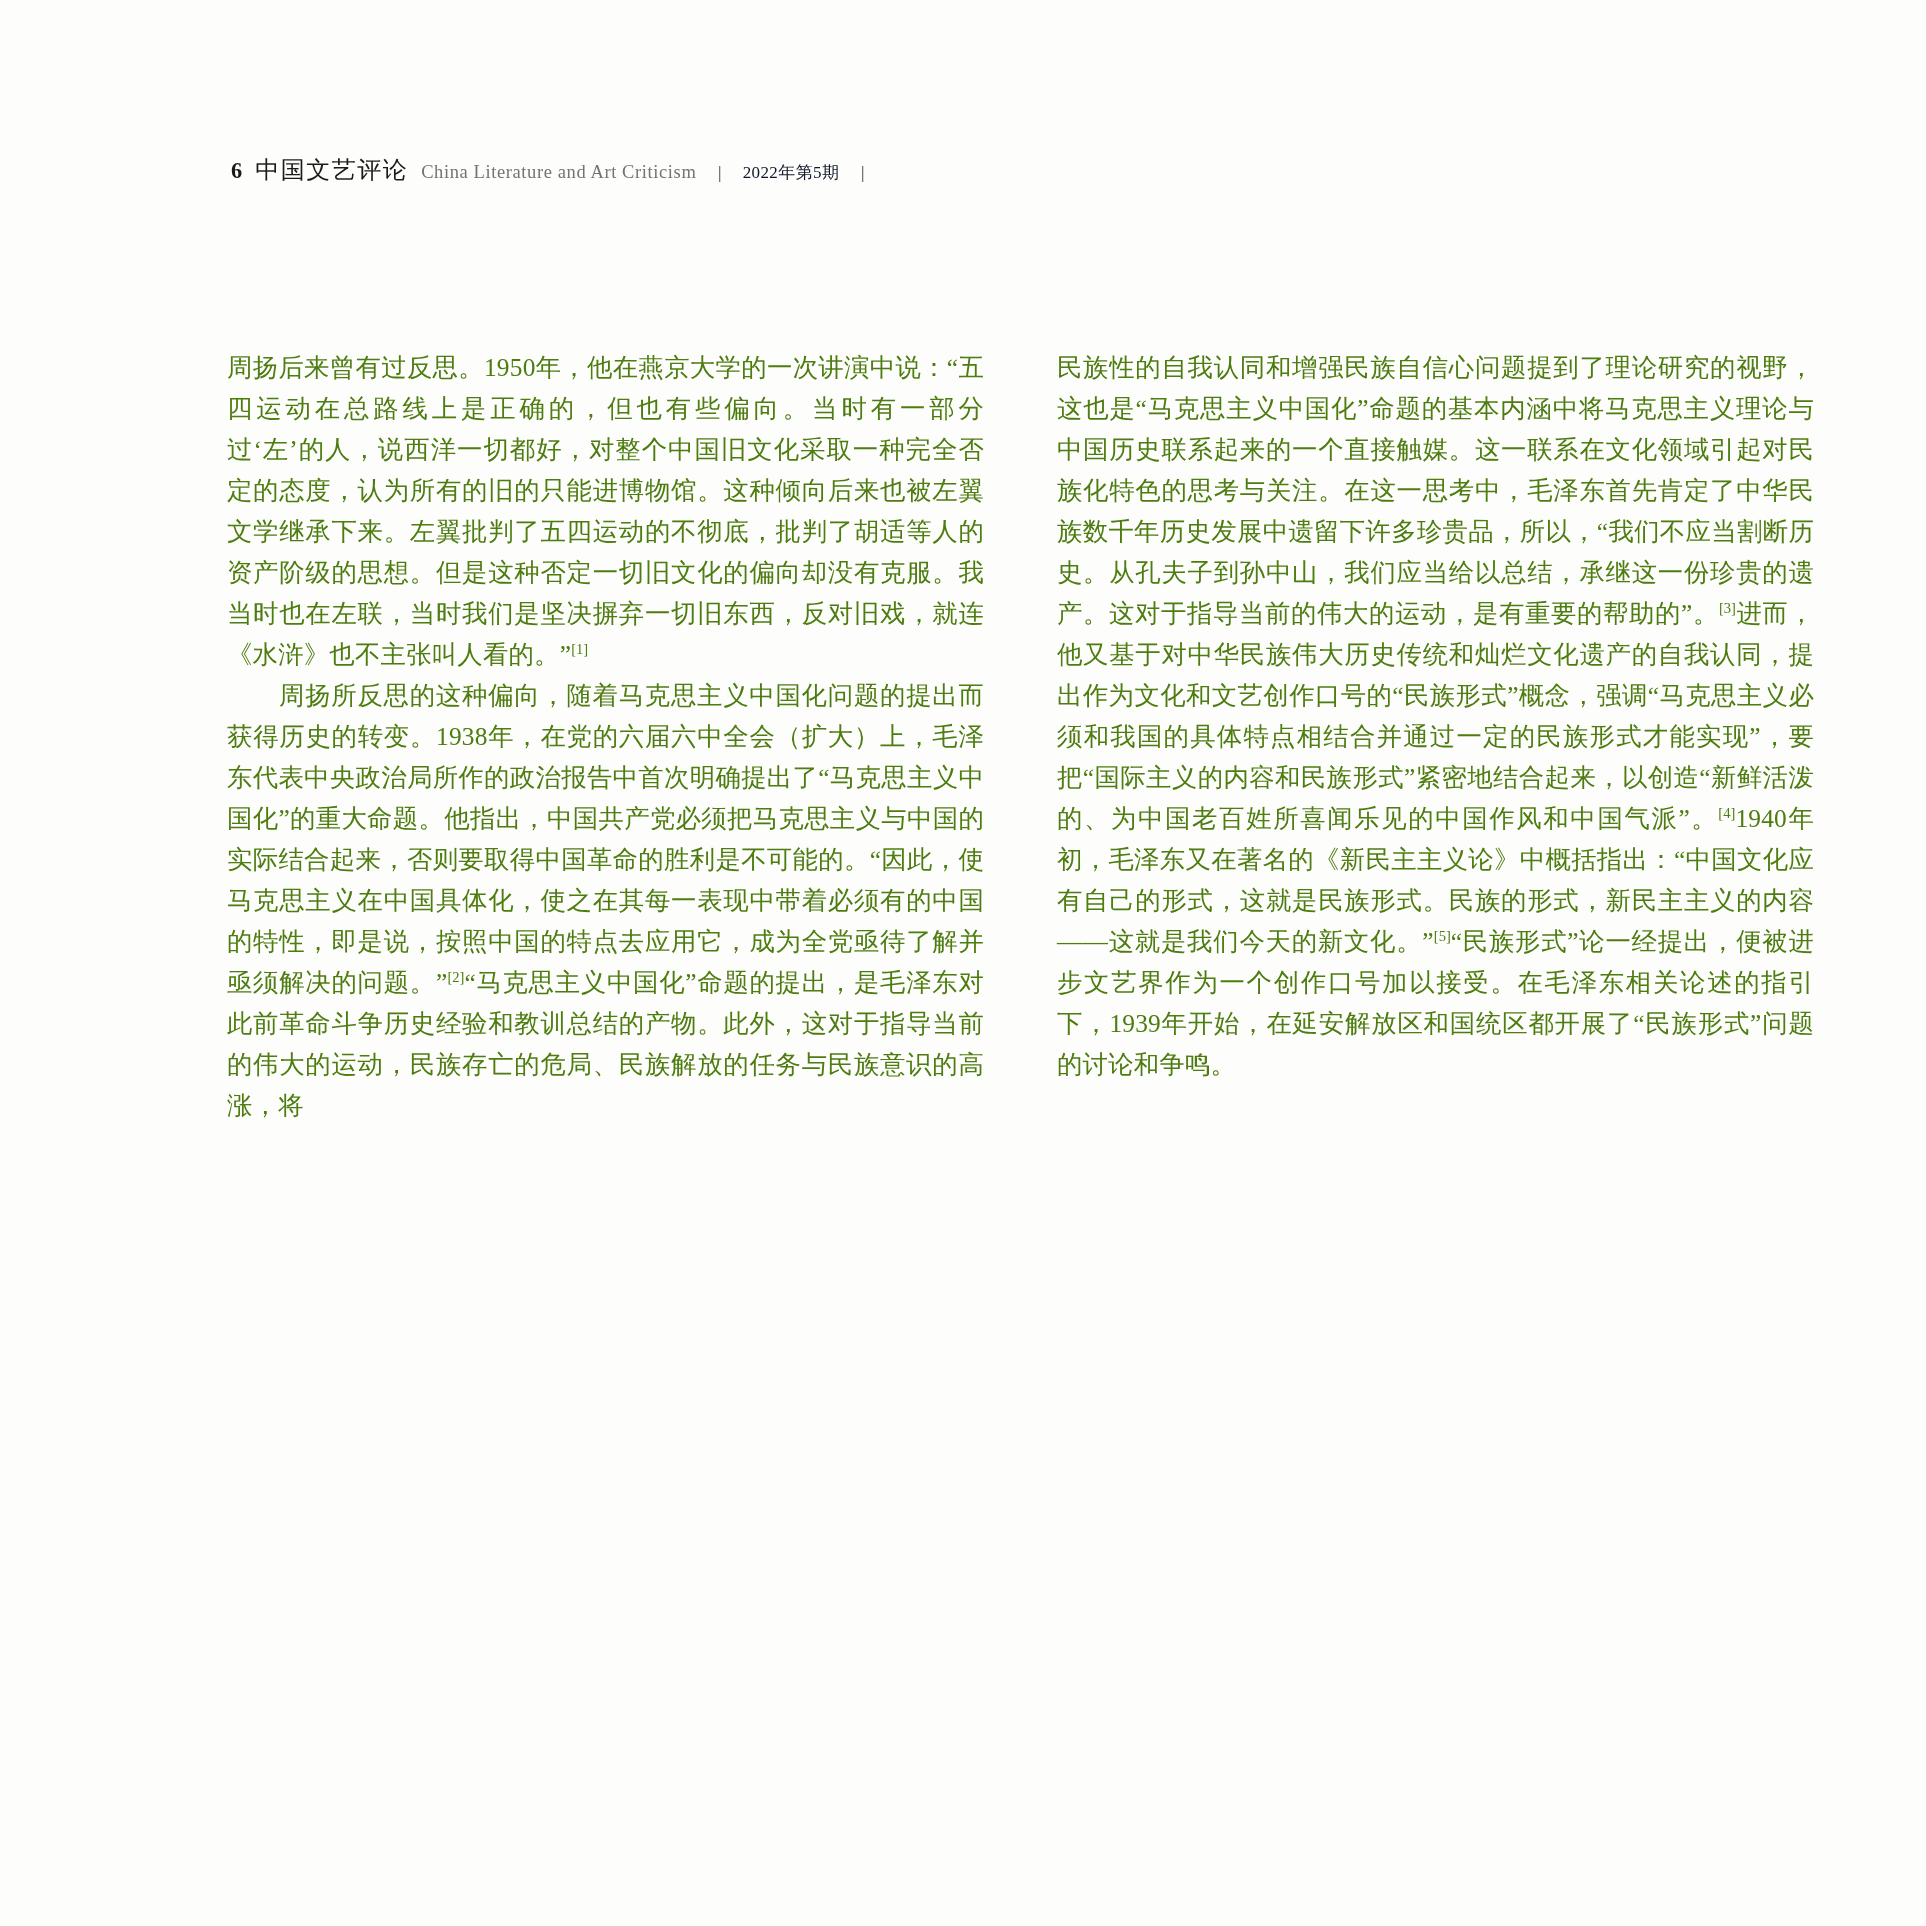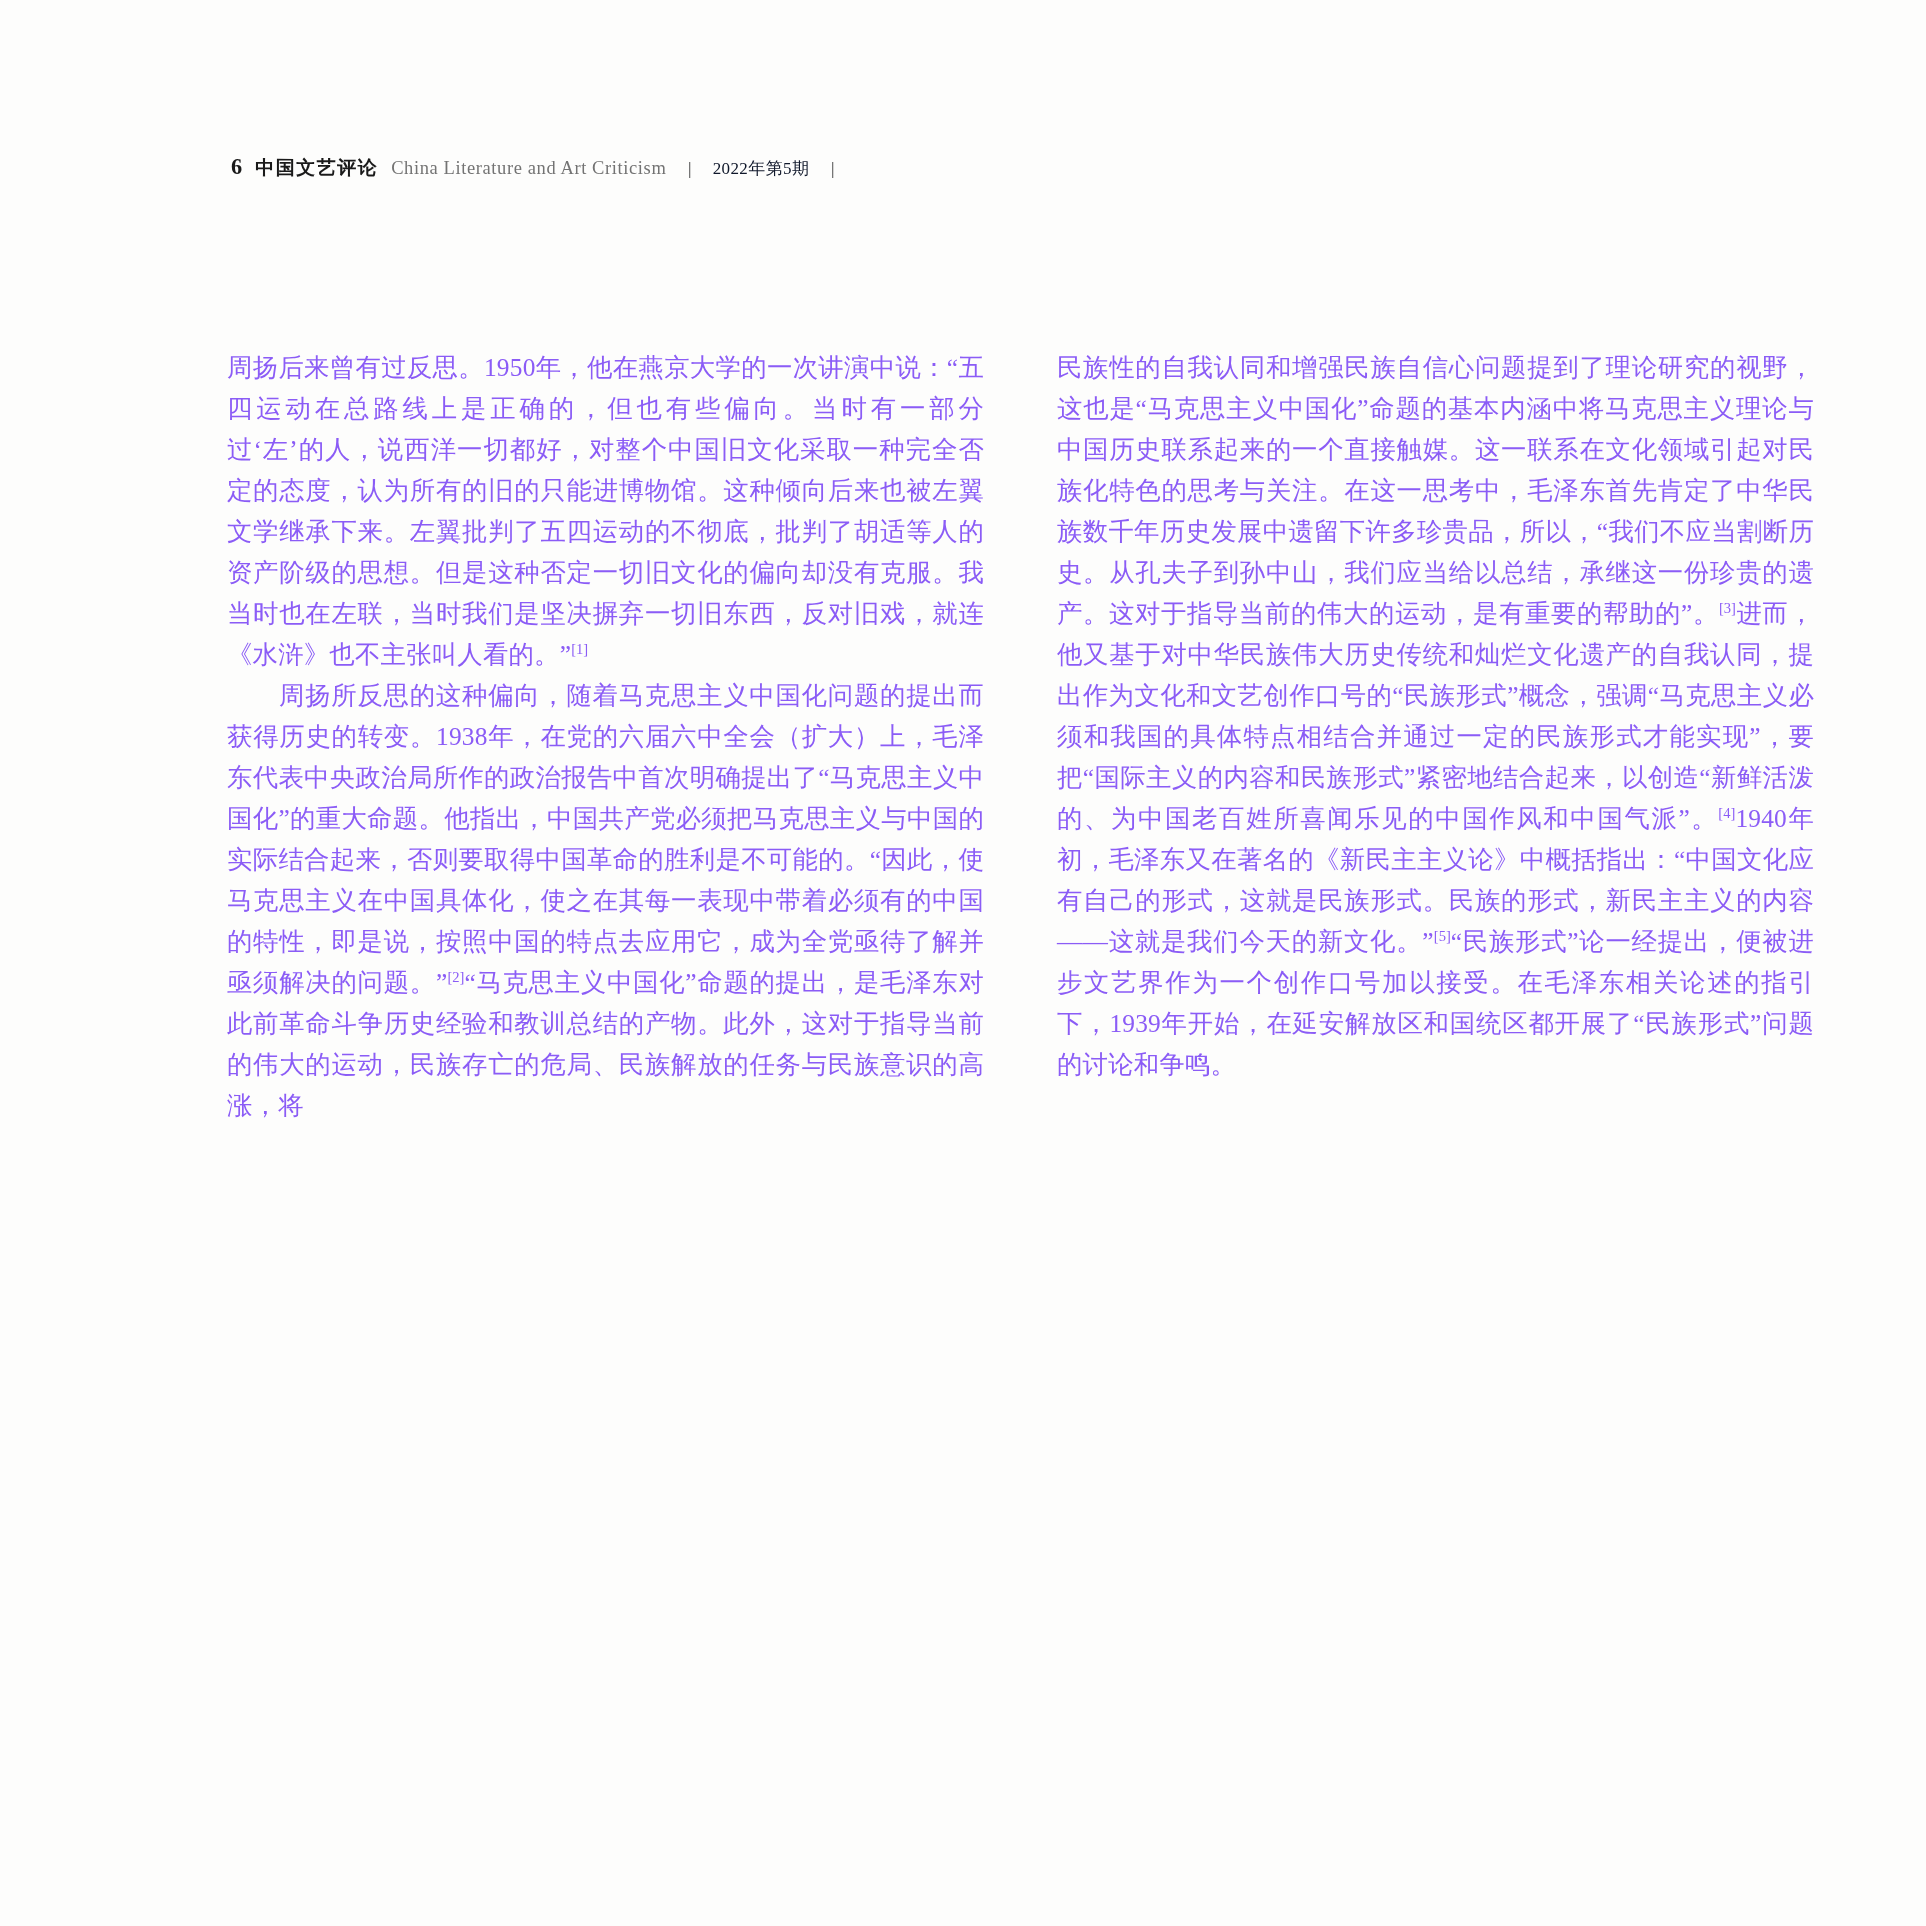--- a/index.html
+++ b/index.html
@@ -32,22 +32,22 @@
     gap: 13px;
   }
   .runhead .folio {
     font-size: 22.3px;
     font-weight: 700;
     color: #1a1a1a;
     letter-spacing: 0;
   }
   .runhead .journal-cn {
     font-family: "DejaVu Serif", serif;
-    font-size: 19px;
-    font-weight: 700;
+    font-size: 24px;
+    font-weight: 400;
     letter-spacing: 1.5px;
     color: #1a1a1a;
   }
   .runhead .journal-en {
     font-size: 18.5px;
     letter-spacing: 0.6px;
     color: #737373;
   }
   .runhead .sep {
     font-size: 16px;
@@ -74,21 +74,21 @@
     width: 757px;
     position: relative;
   }
   .body-text p {
     margin: 0;
     font-size: 25.4px;
     line-height: 41px;
     text-align: justify;
     text-justify: inter-ideograph;
     letter-spacing: 0.2px;
-    color: #8b5cf6;
+    color: #4d7c0f;
   }
   .body-text p.indent {
     text-indent: 52px;
   }
   sup.ref {
     font-size: 14.6px;
     vertical-align: super;
     line-height: 0;
     letter-spacing: 0;
   }

